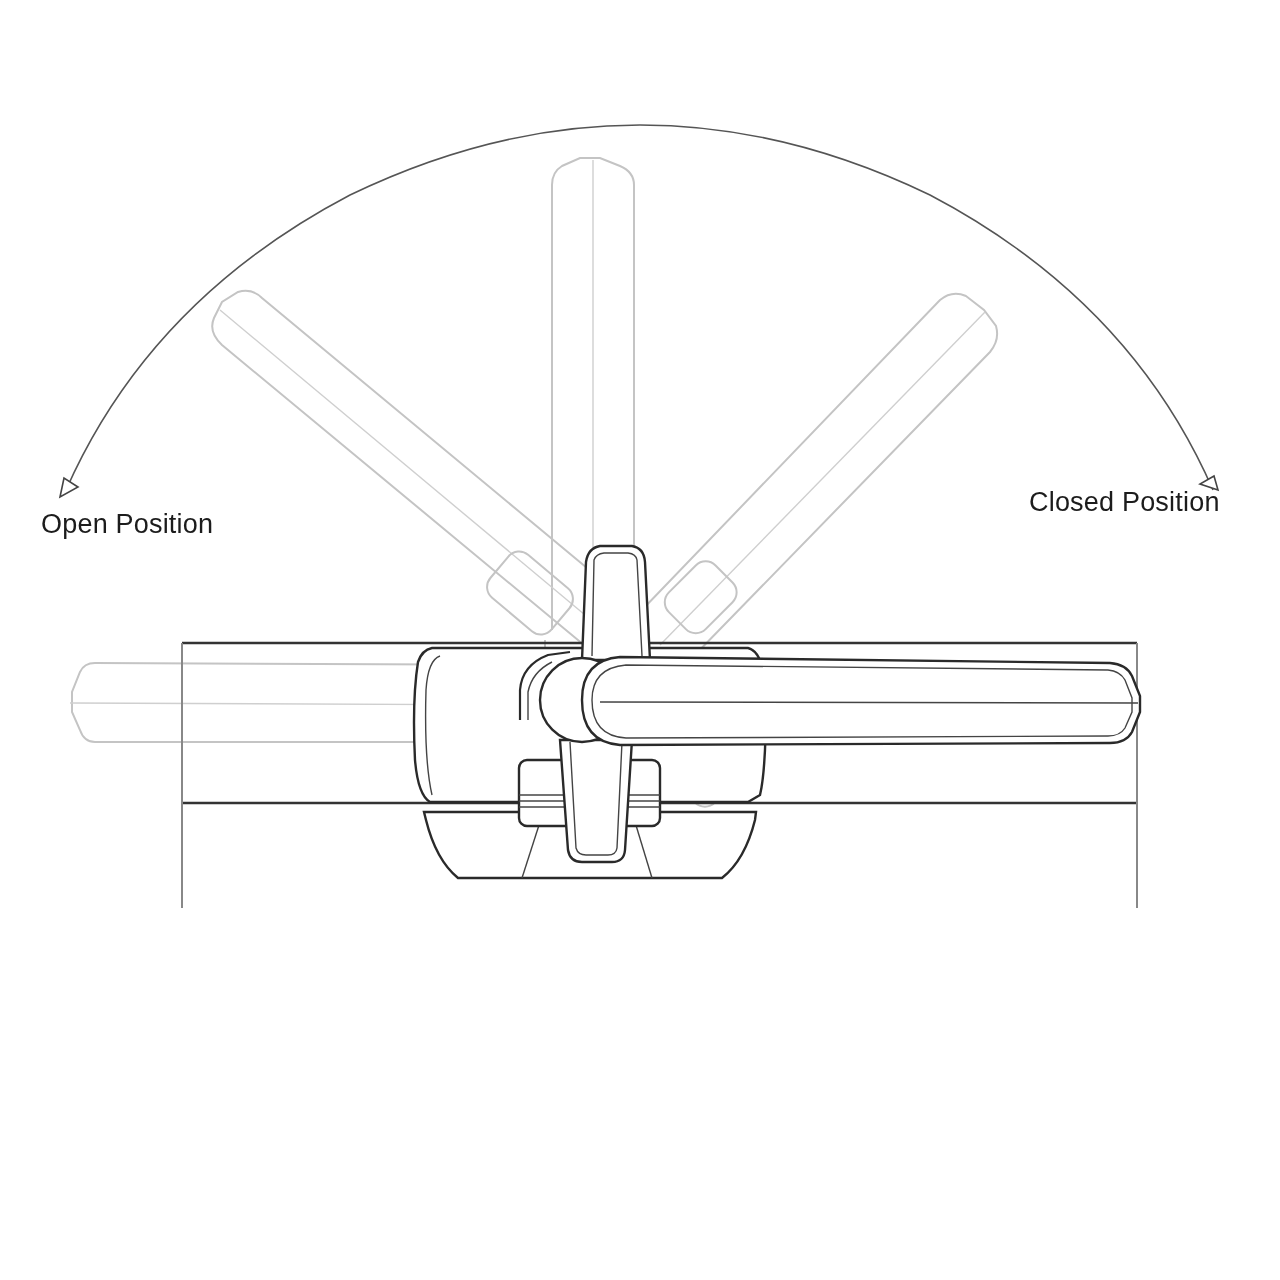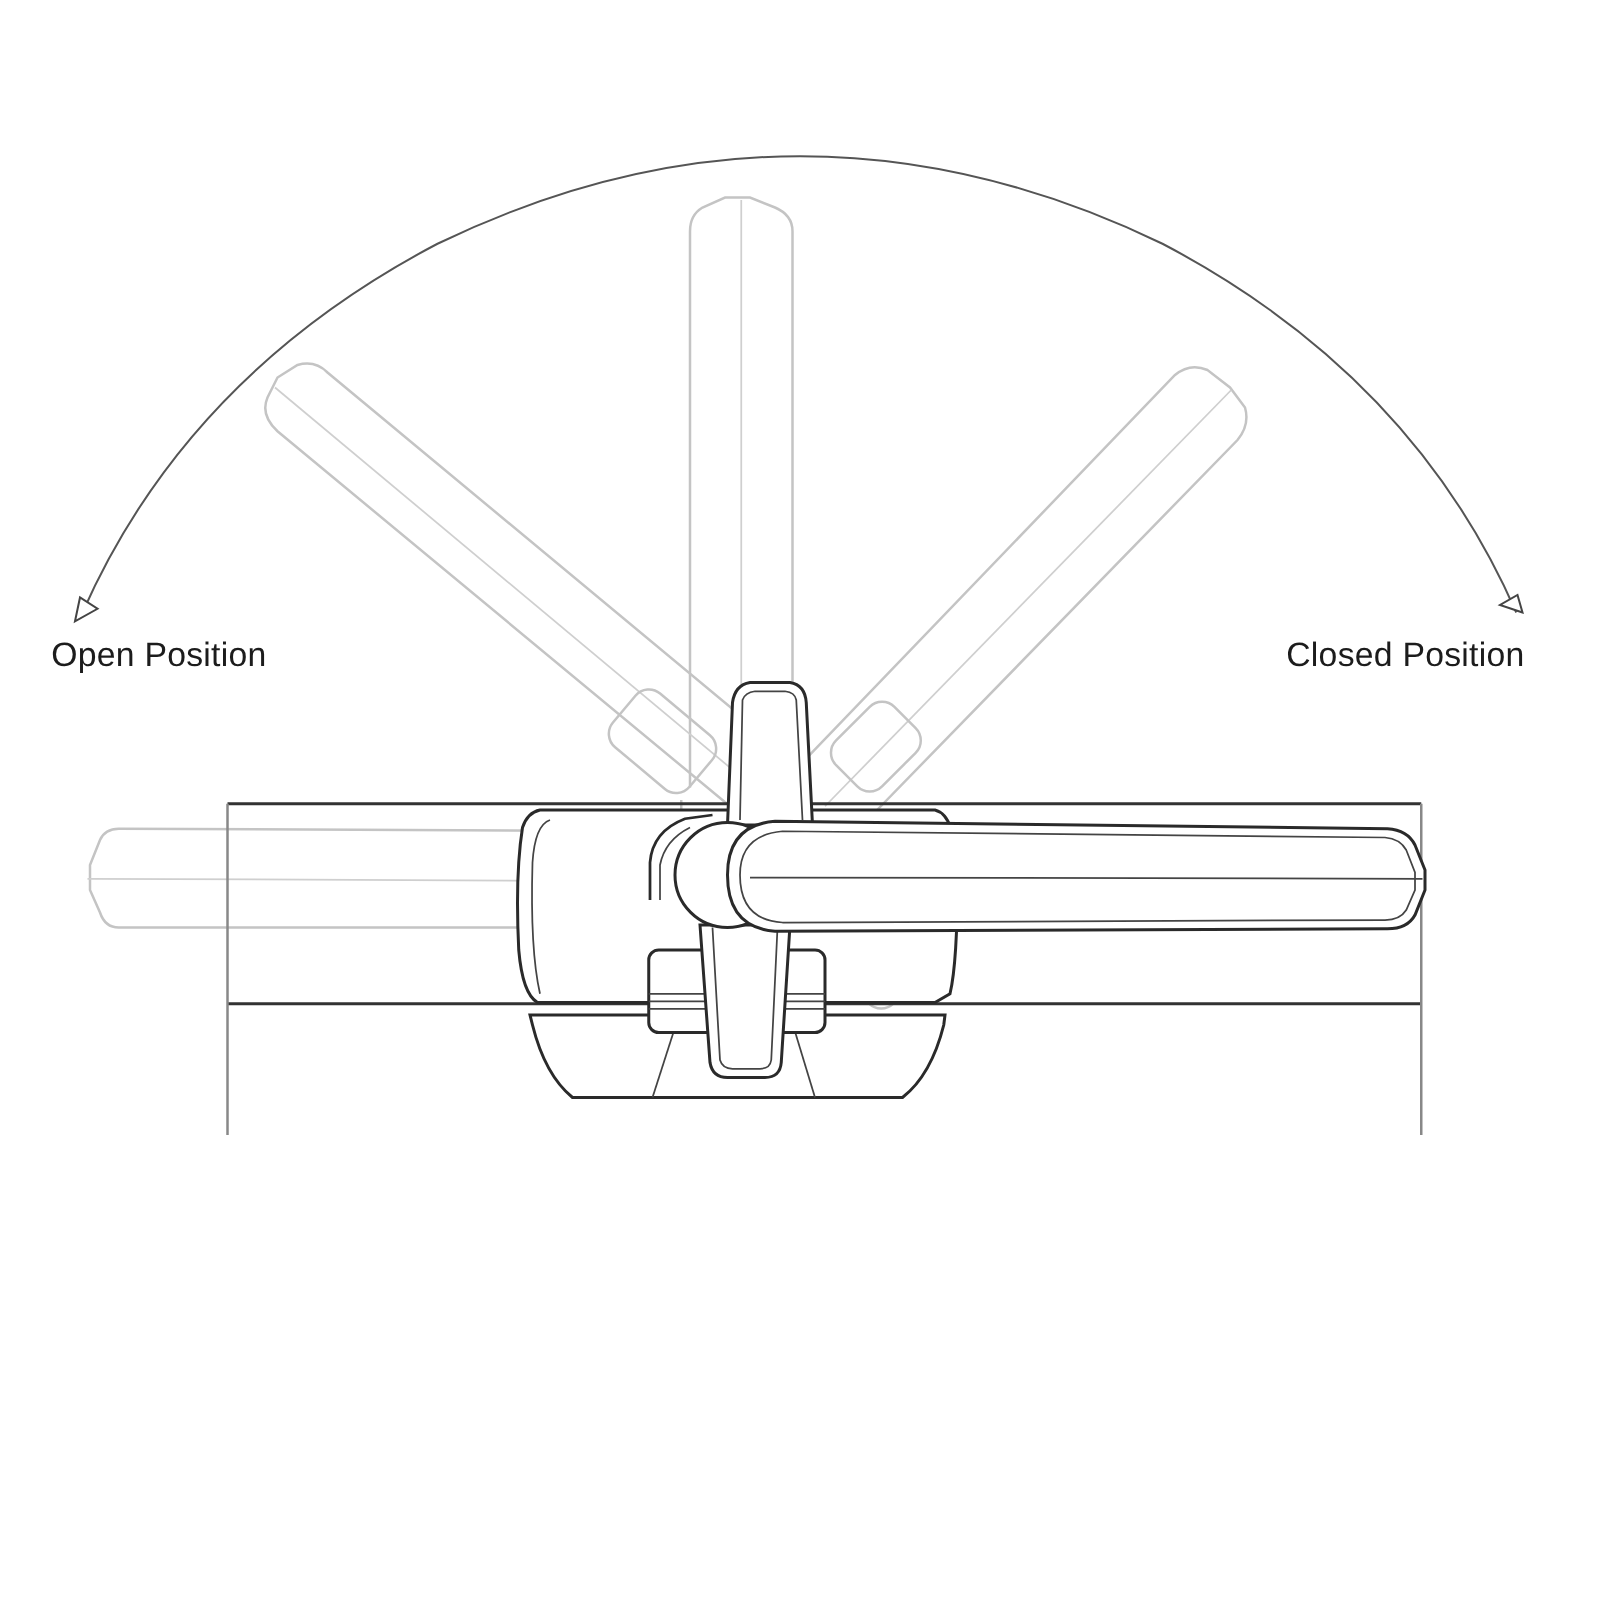--- a/index.html
+++ b/index.html
@@ -7,21 +7,21 @@
     #stage { position: absolute; left: 0; top: 0; width: 1268px; height: 1280px; }
     .label {
       position: absolute;
       font-family: "Liberation Sans", sans-serif;
       font-size: 27px;
       color: #1c1c1c;
       white-space: nowrap;
       letter-spacing: 0.2px;
     }
     #open-label { left: 41px; top: 509px; }
-    #closed-label { left: 1029px; top: 509px; }
+    #closed-label { left: 1029px; top: 487px; }
     svg { position: absolute; left: 0; top: 0; }
     .ghost { fill: none; stroke: #c4c4c4; stroke-width: 2; }
     .ghost-thin { fill: none; stroke: #cfcfcf; stroke-width: 1.4; }
     .dark { fill: #fff; stroke: #2a2a2a; stroke-width: 2.4; }
     .dark-nf { fill: none; stroke: #2a2a2a; stroke-width: 2.2; }
     .dark-thin { fill: none; stroke: #444; stroke-width: 1.4; }
     .frame { fill: none; stroke: #333; stroke-width: 2.4; }
     .frame-light { fill: none; stroke: #888; stroke-width: 2; }
     .arc { fill: none; stroke: #555; stroke-width: 1.6; }
     .arrowhead { fill: #fff; stroke: #444; stroke-width: 1.6; }

